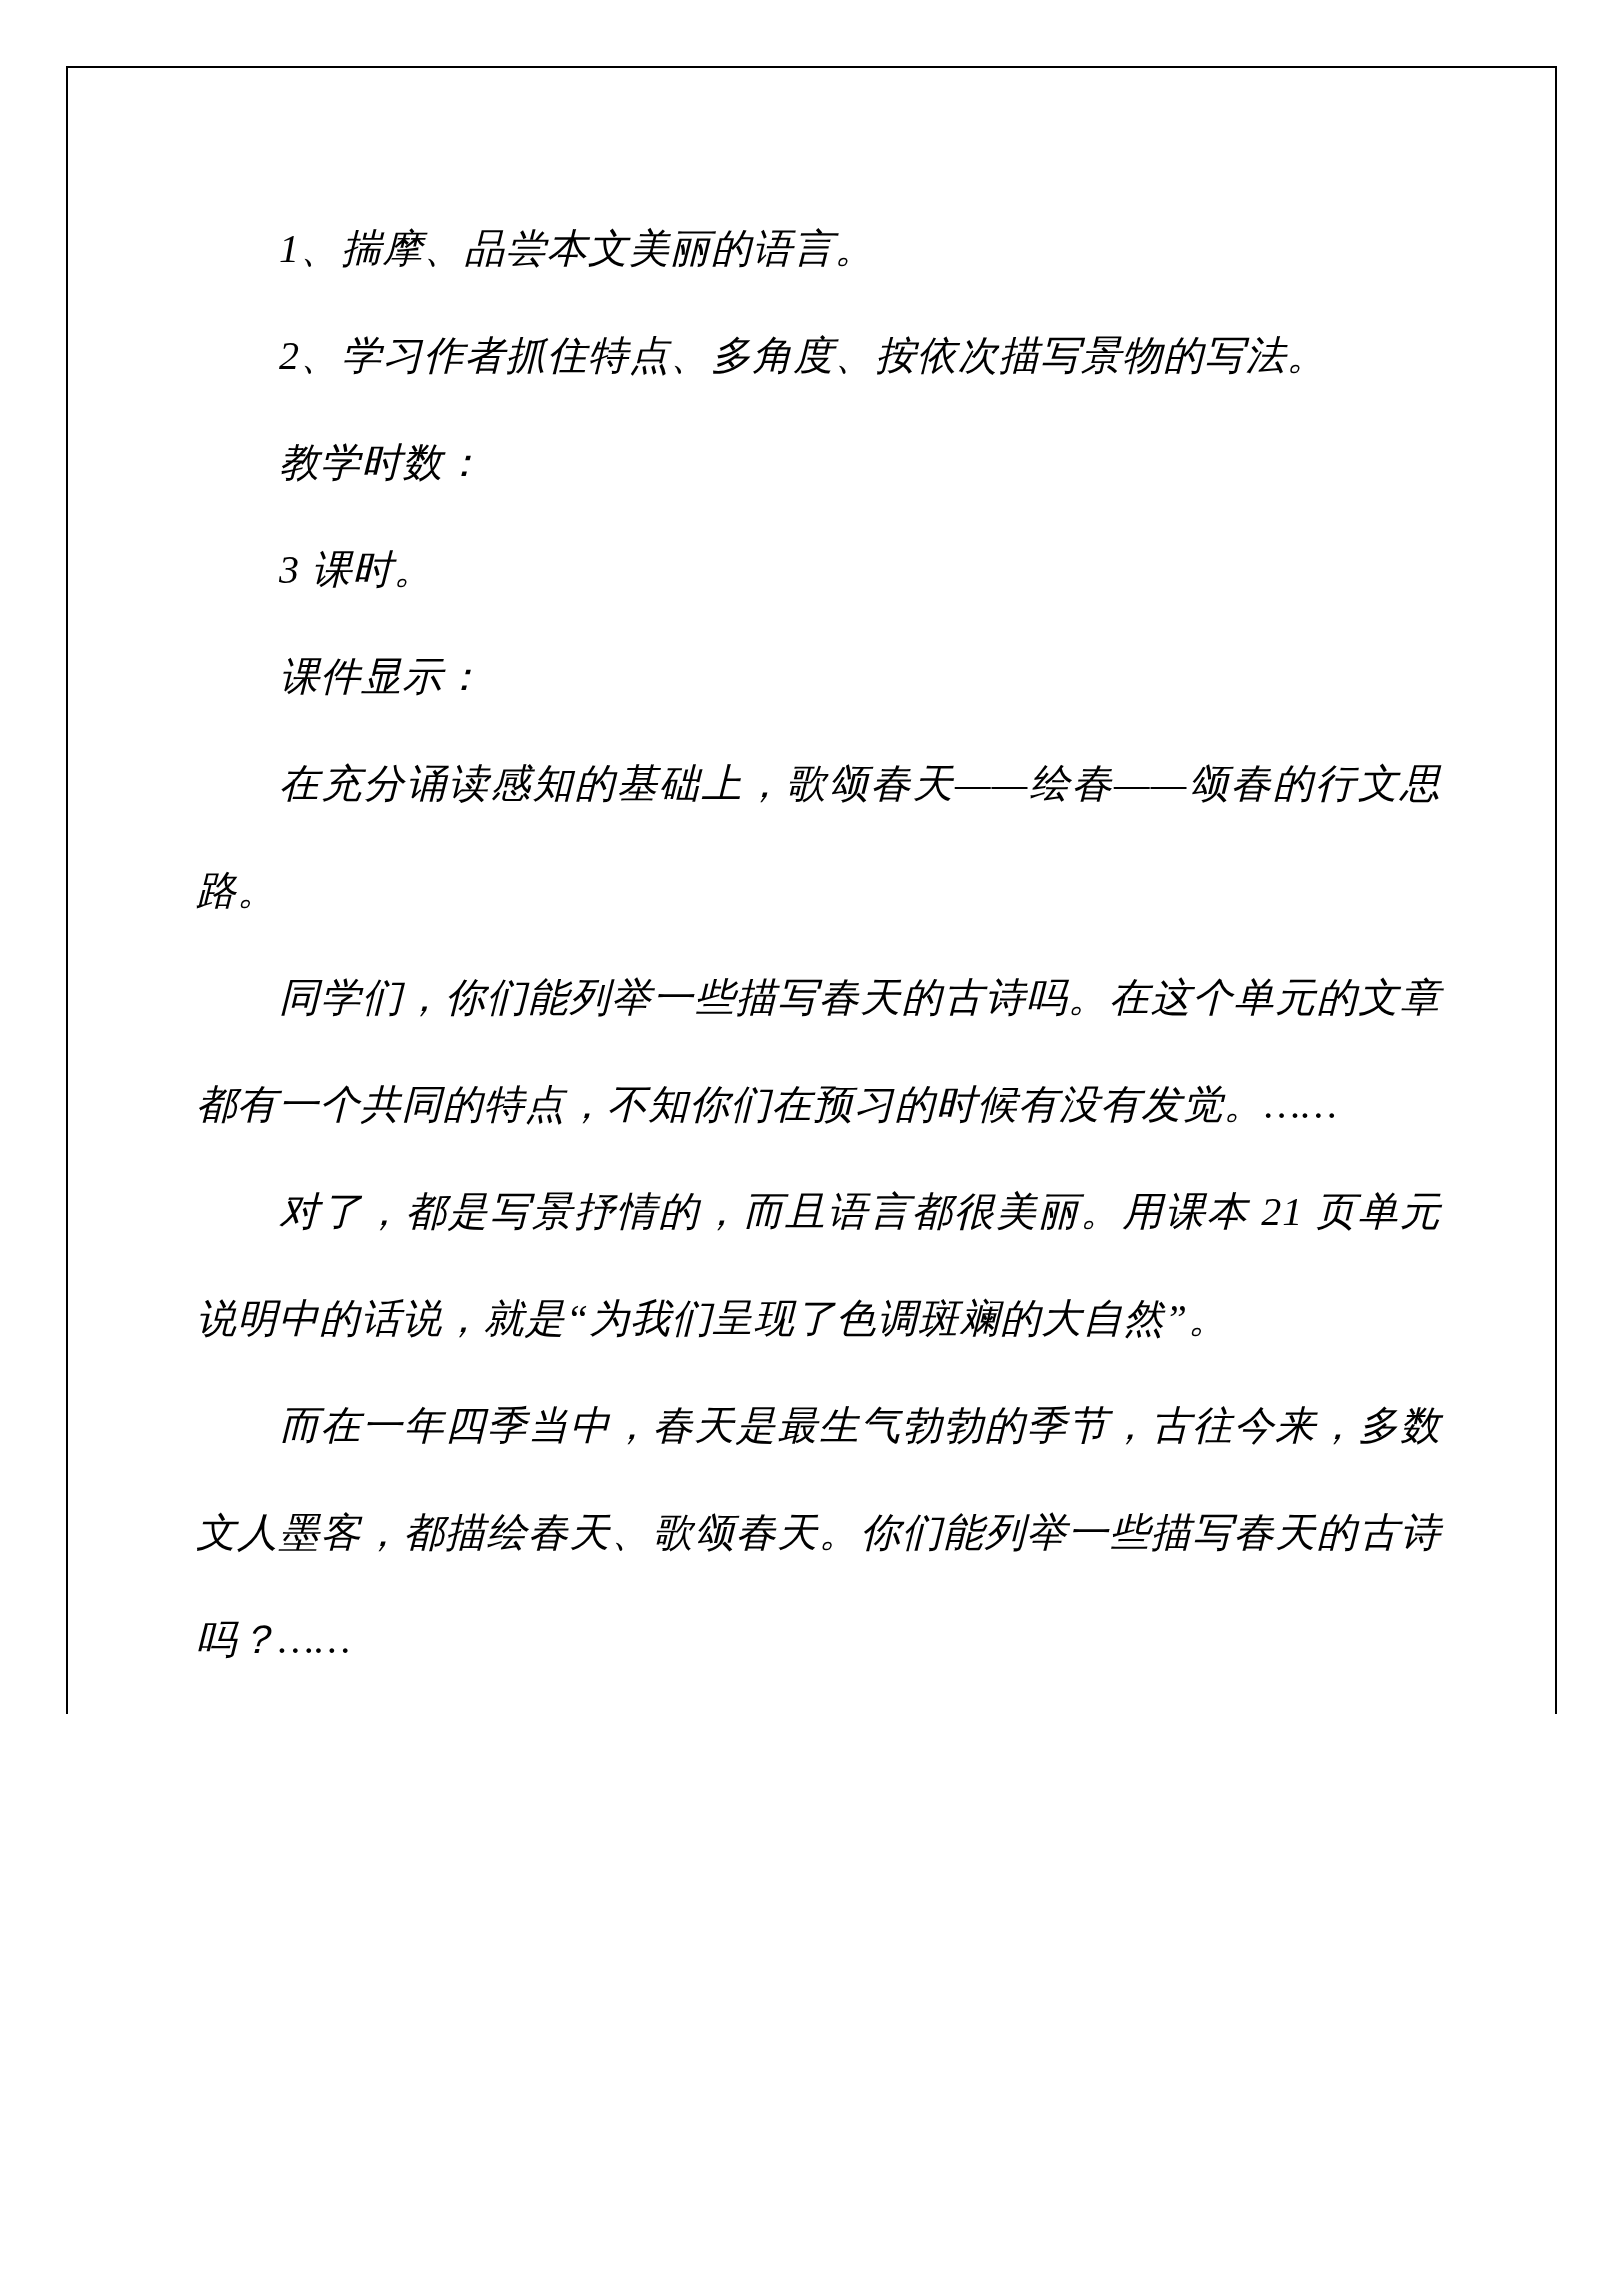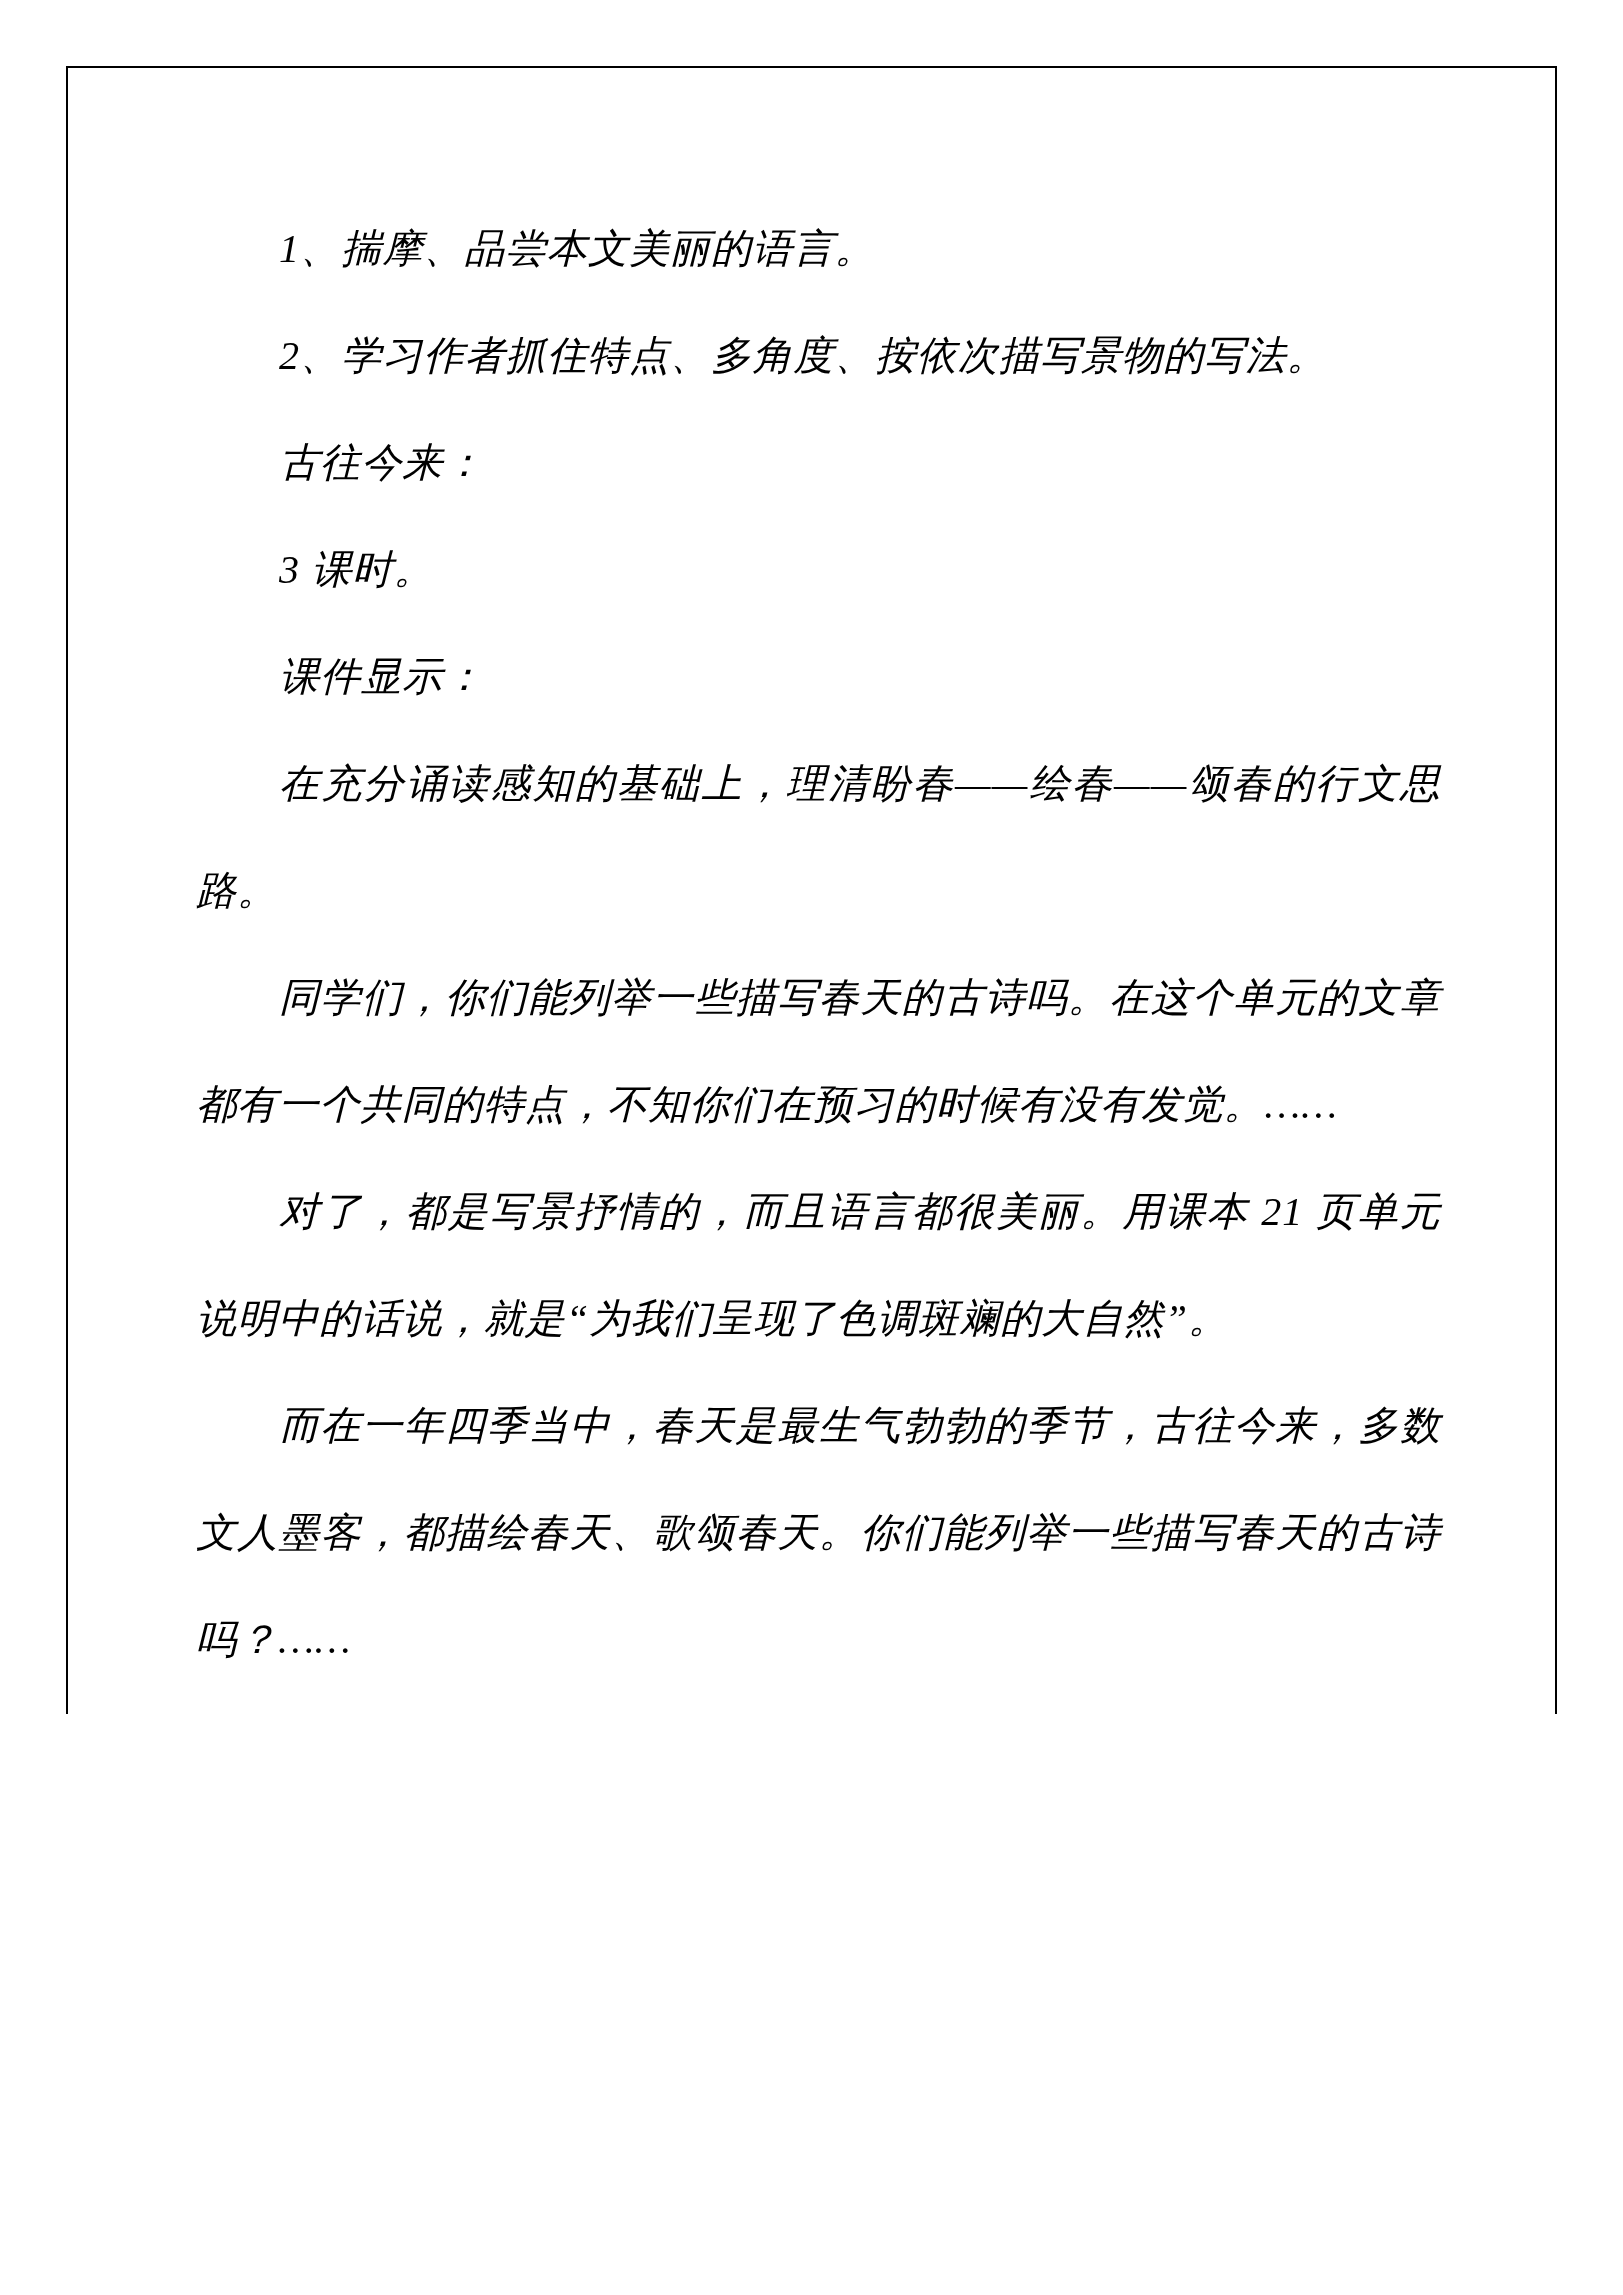--- a/index.html
+++ b/index.html
@@ -57,24 +57,24 @@
 </style>
 </head>
 <body>
 
 <div class="page">
   <div class="frame"></div>
 
   <div class="text-block">
     <p>1、揣摩、品尝本文美丽的语言。</p>
     <p>2、学习作者抓住特点、多角度、按依次描写景物的写法。</p>
-    <p>古往今来：</p>
+    <p>教学时数：</p>
     <p>3 课时。</p>
     <p>课件显示：</p>
-    <p>在充分诵读感知的基础上，理清盼春——绘春——颂春的行文思路。</p>
+    <p>在充分诵读感知的基础上，歌颂春天——绘春——颂春的行文思路。</p>
     <p>同学们，你们能列举一些描写春天的古诗吗。在这个单元的文章都有一个共同的特点，不知你们在预习的时候有没有发觉。……</p>
     <p>对了，都是写景抒情的，而且语言都很美丽。用课本 21 页单元说明中的话说，就是“为我们呈现了色调斑斓的大自然”。</p>
     <p>而在一年四季当中，春天是最生气勃勃的季节，古往今来，多数文人墨客，都描绘春天、歌颂春天。你们能列举一些描写春天的古诗吗？……</p>
   </div>
 
   <div class="footer">
     <span>第 1 页　共 1 页</span>
   </div>
 </div>
 

